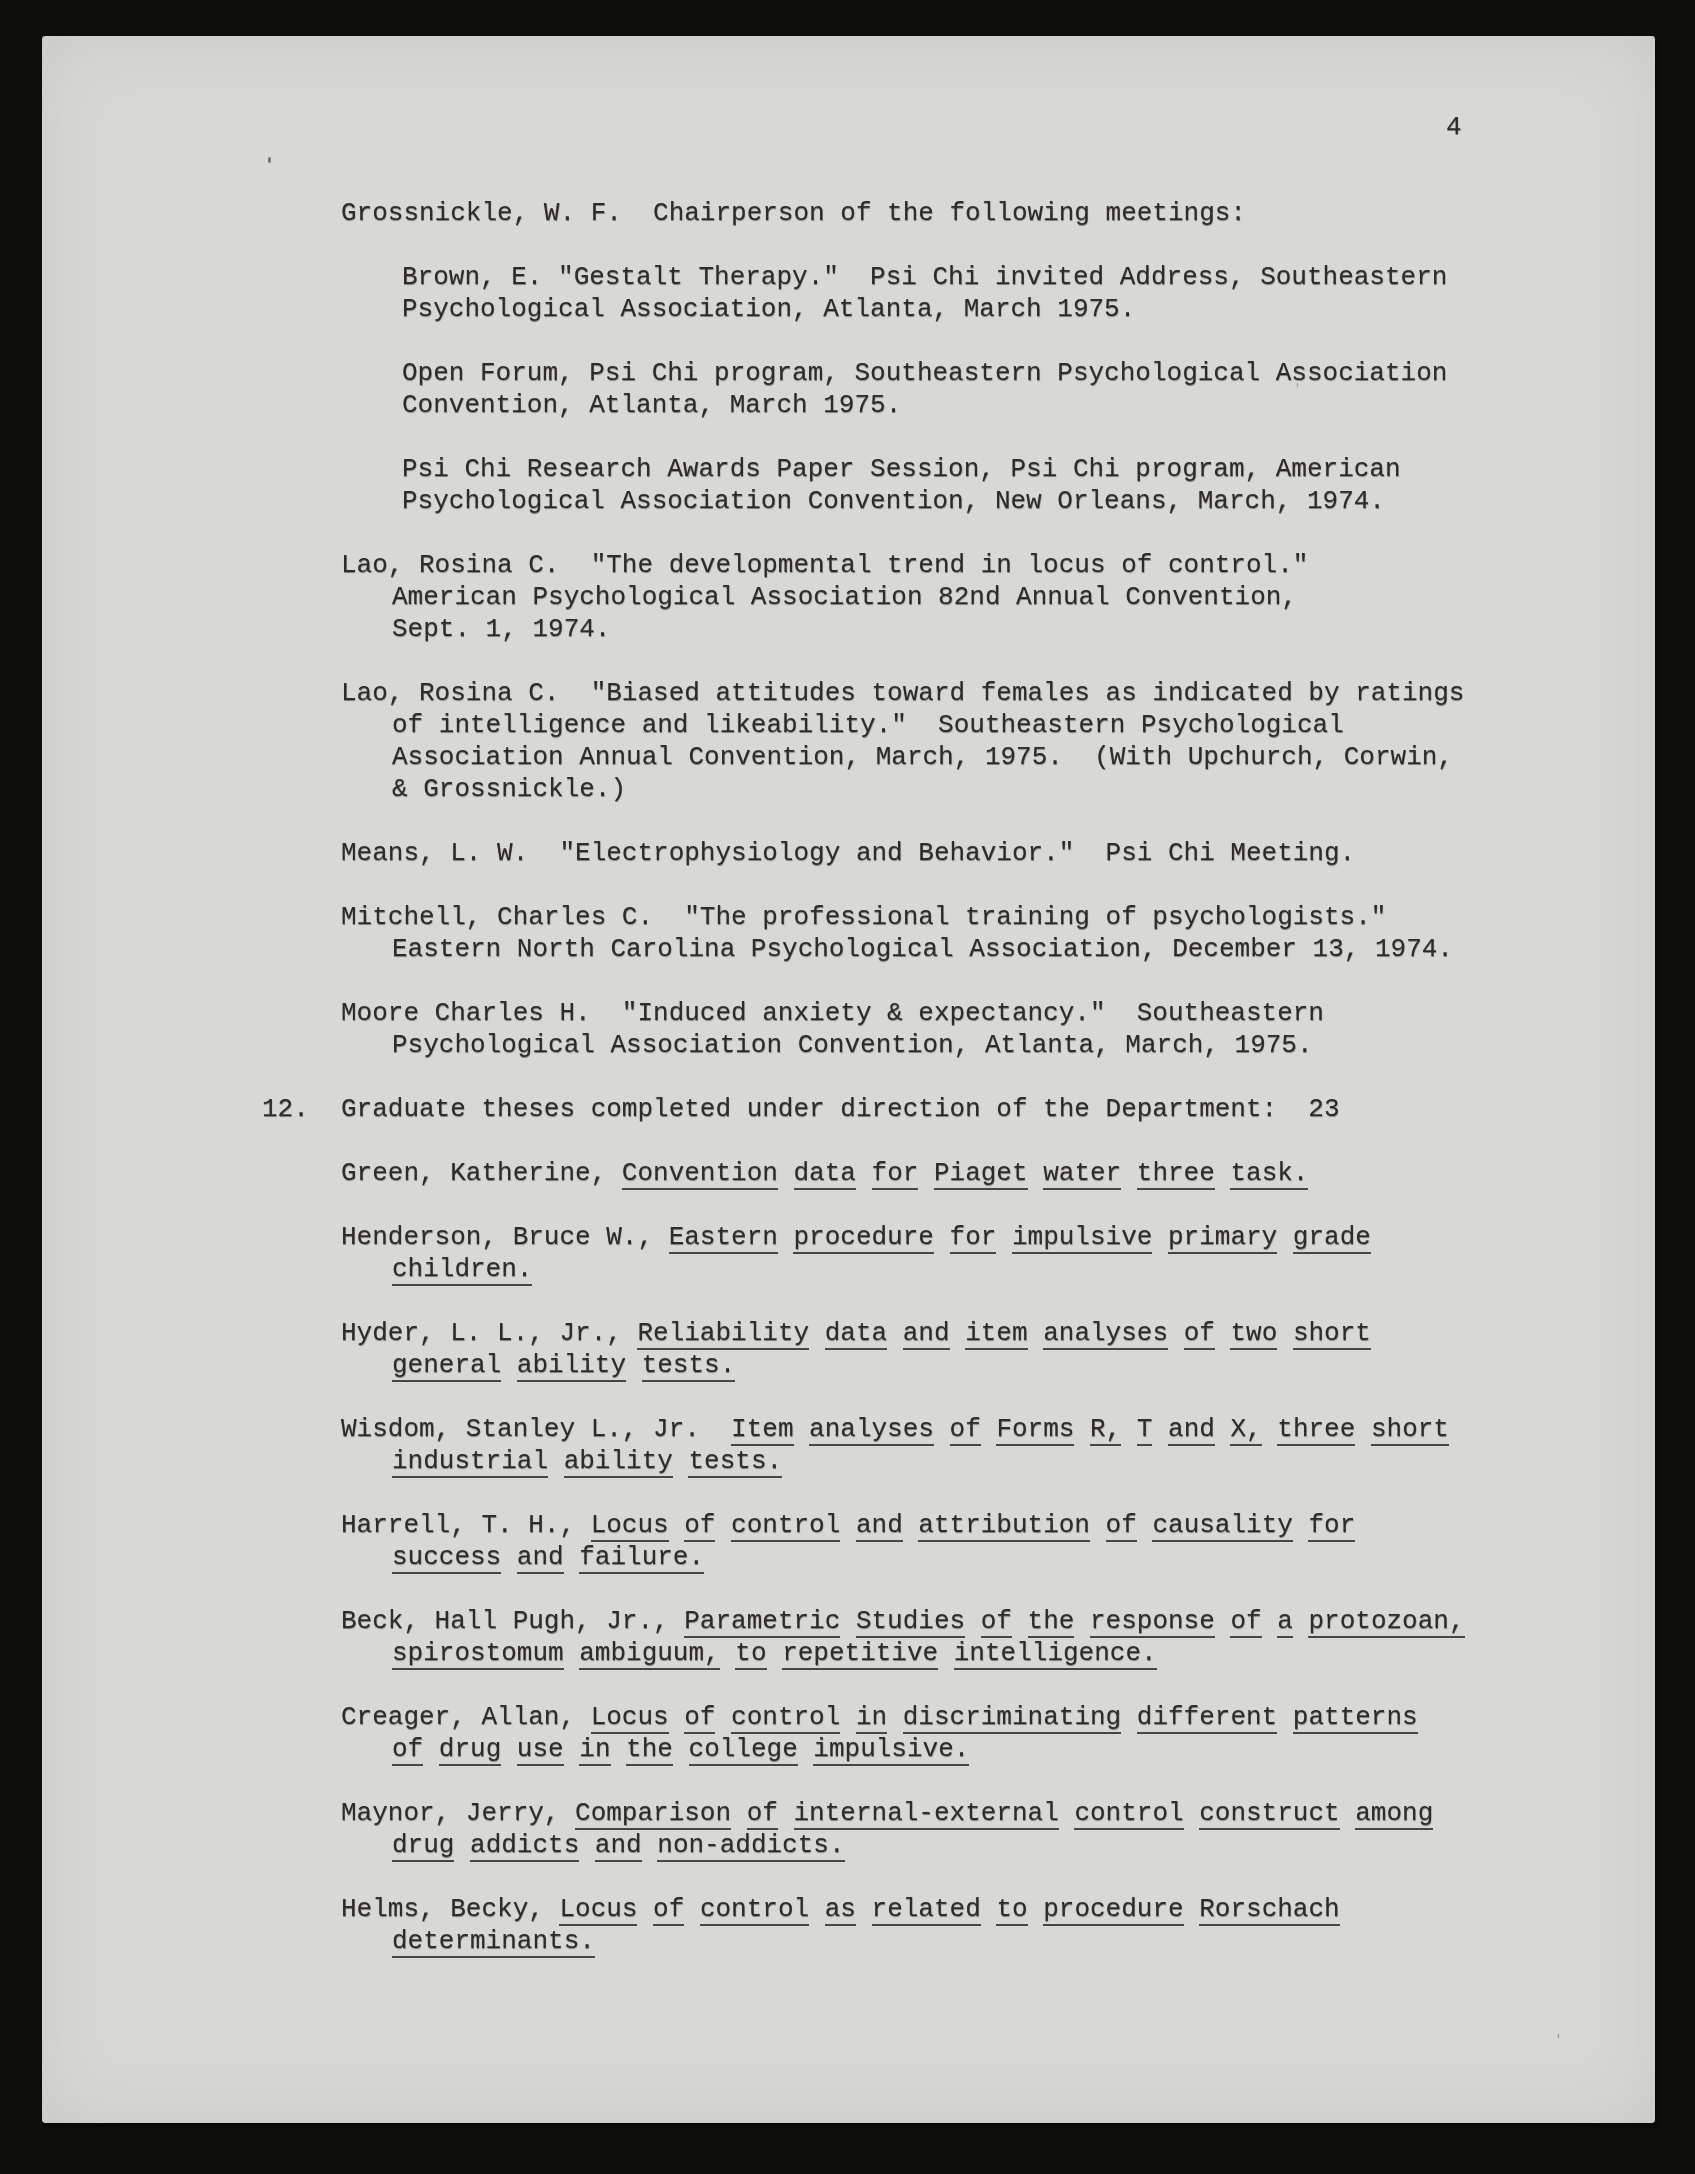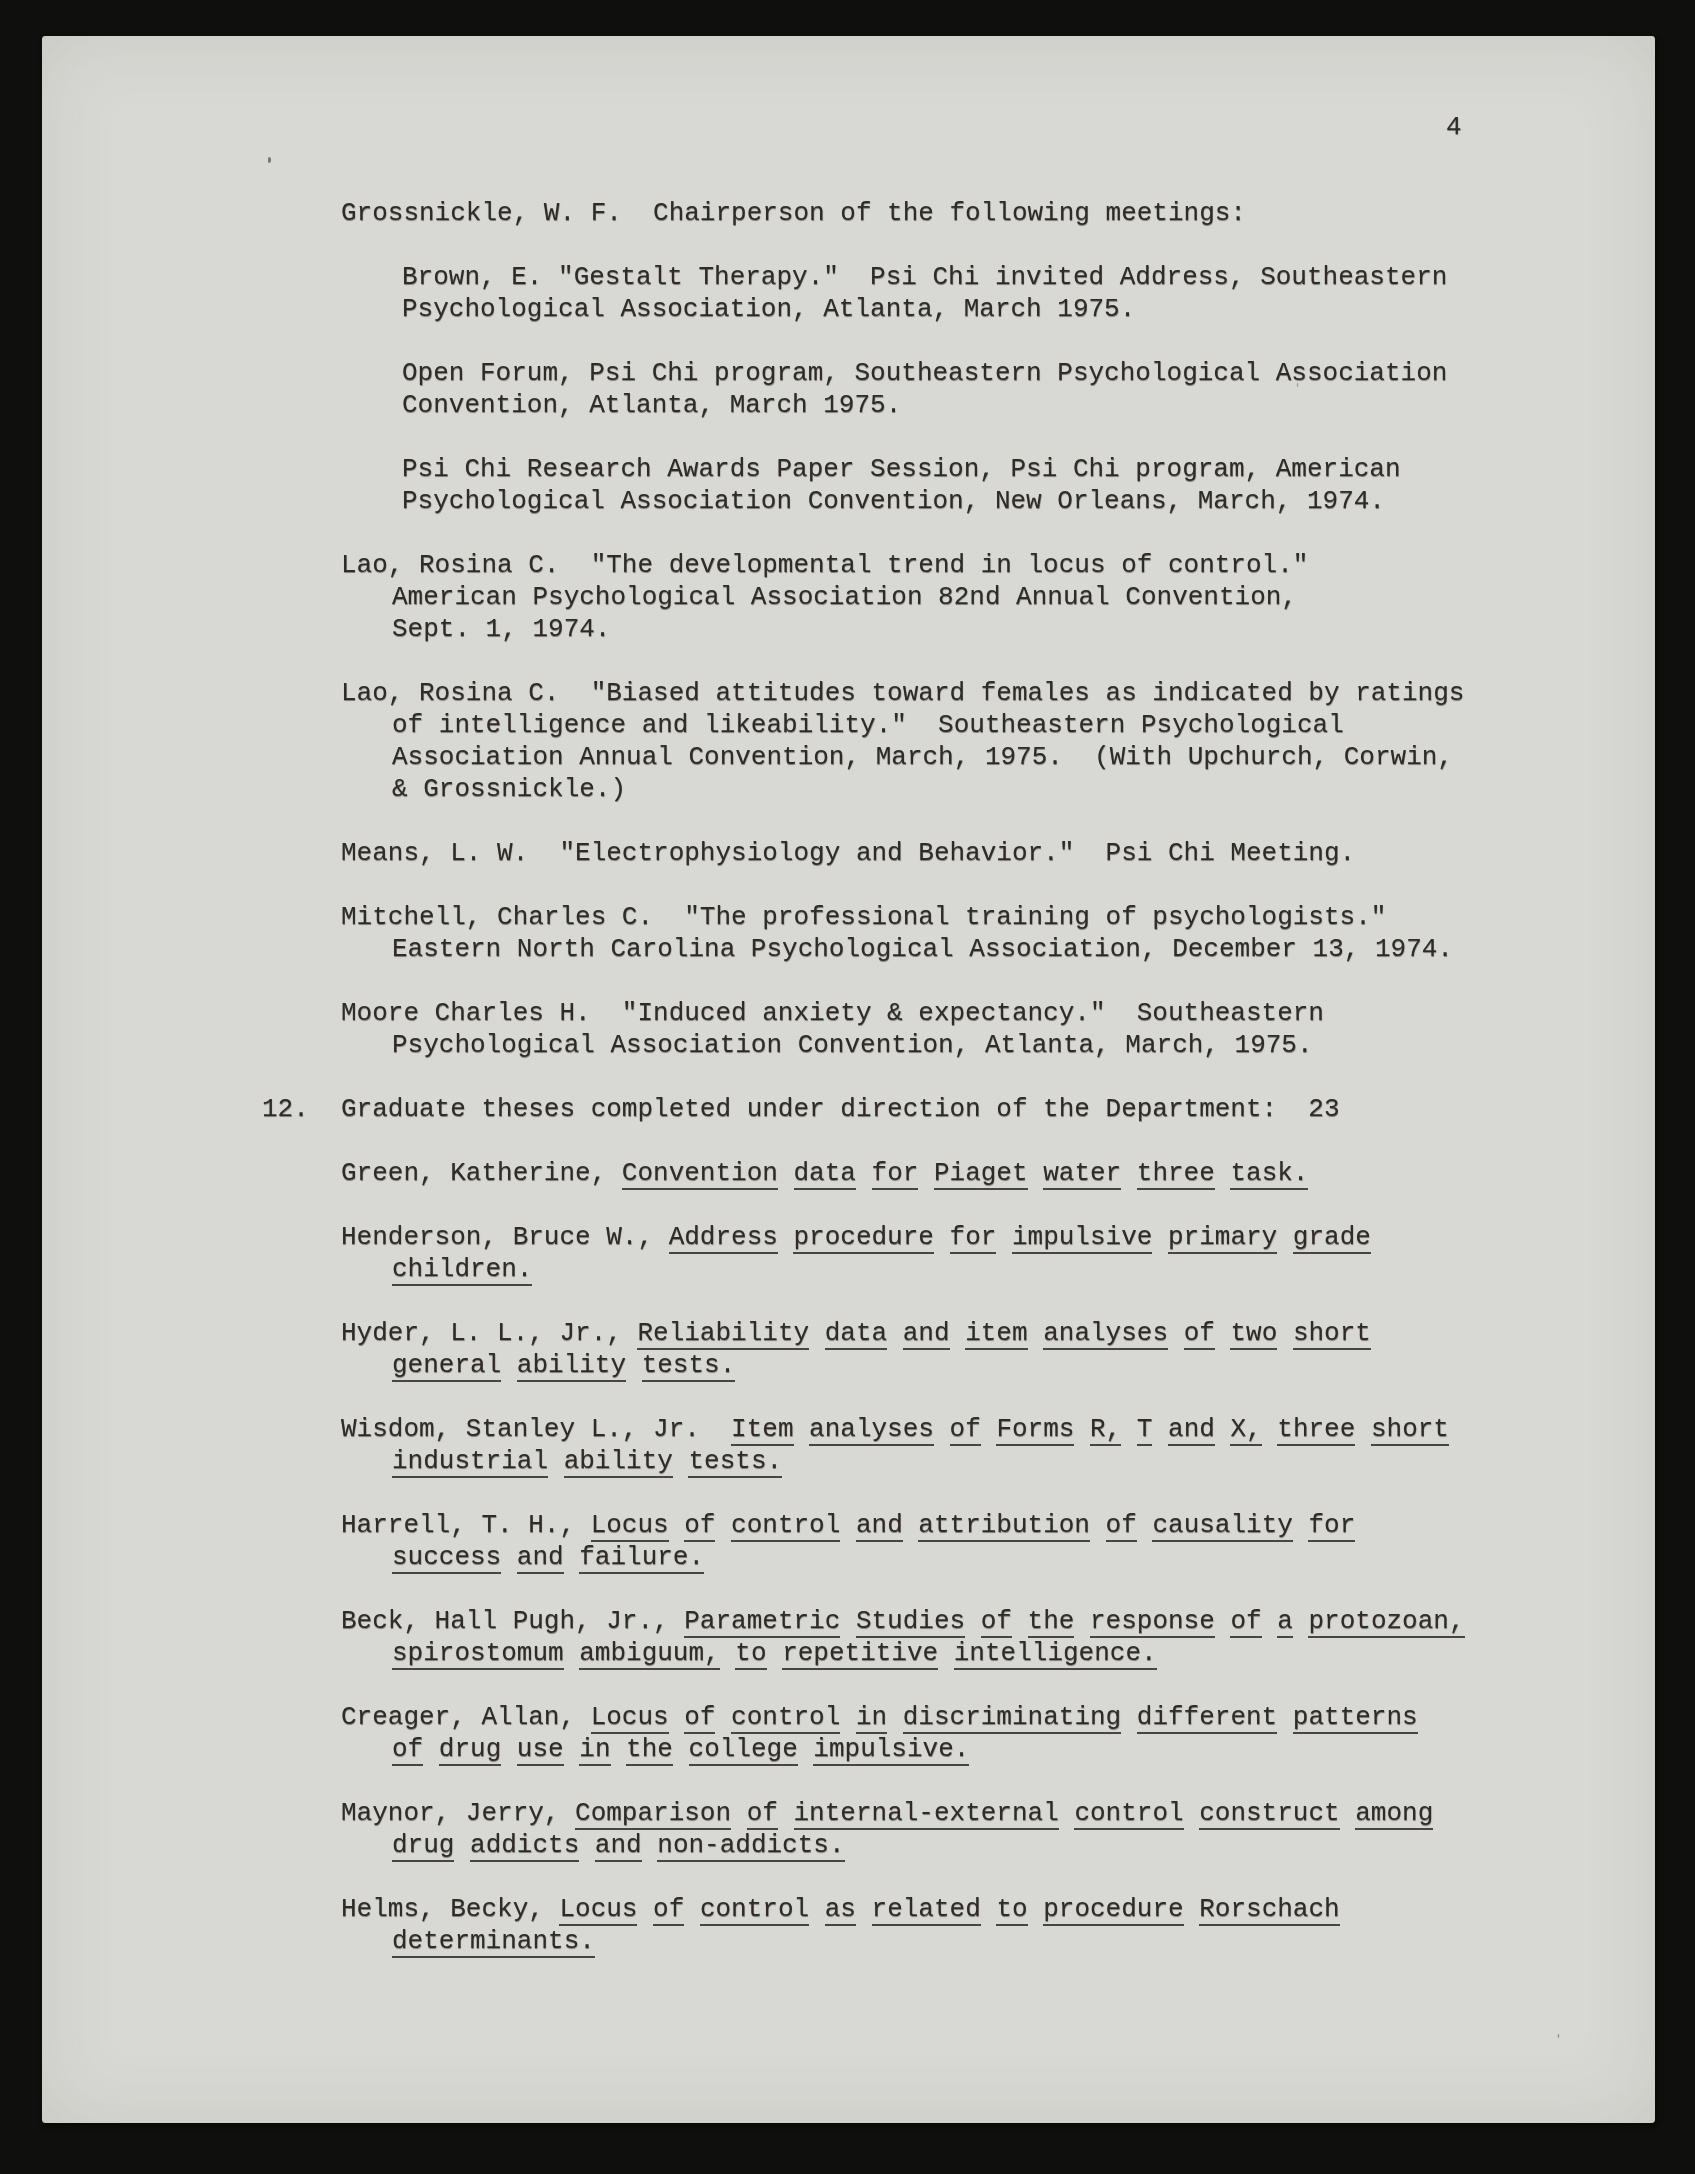--- a/index.html
+++ b/index.html
@@ -96,21 +96,21 @@
         <div class="line cont">Psychological Association Convention, Atlanta, March, 1975.</div>
       </div>
       <div class="para">
         <span class="marker">12.</span>
         <div class="line main">Graduate theses completed under direction of the Department:  23</div>
       </div>
       <div class="para">
         <div class="line main">Green, Katherine, <span class="uw">Convention</span> <span class="uw">data</span> <span class="uw">for</span> <span class="uw">Piaget</span> <span class="uw">water</span> <span class="uw">three</span> <span class="uw">task.</span></div>
       </div>
       <div class="para">
-        <div class="line main">Henderson, Bruce W., <span class="uw">Address</span> <span class="uw">procedure</span> <span class="uw">for</span> <span class="uw">impulsive</span> <span class="uw">primary</span> <span class="uw">grade</span></div>
+        <div class="line main">Henderson, Bruce W., <span class="uw">Eastern</span> <span class="uw">procedure</span> <span class="uw">for</span> <span class="uw">impulsive</span> <span class="uw">primary</span> <span class="uw">grade</span></div>
         <div class="line cont"><span class="uw">children.</span></div>
       </div>
       <div class="para">
         <div class="line main">Hyder, L. L., Jr., <span class="uw">Reliability</span> <span class="uw">data</span> <span class="uw">and</span> <span class="uw">item</span> <span class="uw">analyses</span> <span class="uw">of</span> <span class="uw">two</span> <span class="uw">short</span></div>
         <div class="line cont"><span class="uw">general</span> <span class="uw">ability</span> <span class="uw">tests.</span></div>
       </div>
       <div class="para">
         <div class="line main">Wisdom, Stanley L., Jr.  <span class="uw">Item</span> <span class="uw">analyses</span> <span class="uw">of</span> <span class="uw">Forms</span> <span class="uw">R,</span> <span class="uw">T</span> <span class="uw">and</span> <span class="uw">X,</span> <span class="uw">three</span> <span class="uw">short</span></div>
         <div class="line cont"><span class="uw">industrial</span> <span class="uw">ability</span> <span class="uw">tests.</span></div>
       </div>

